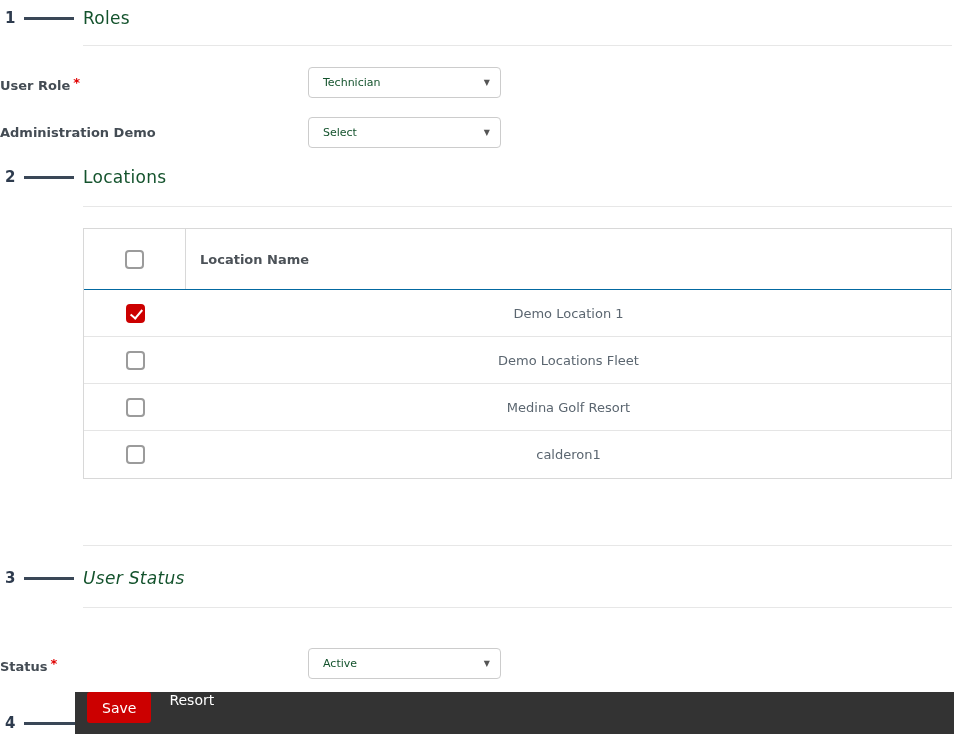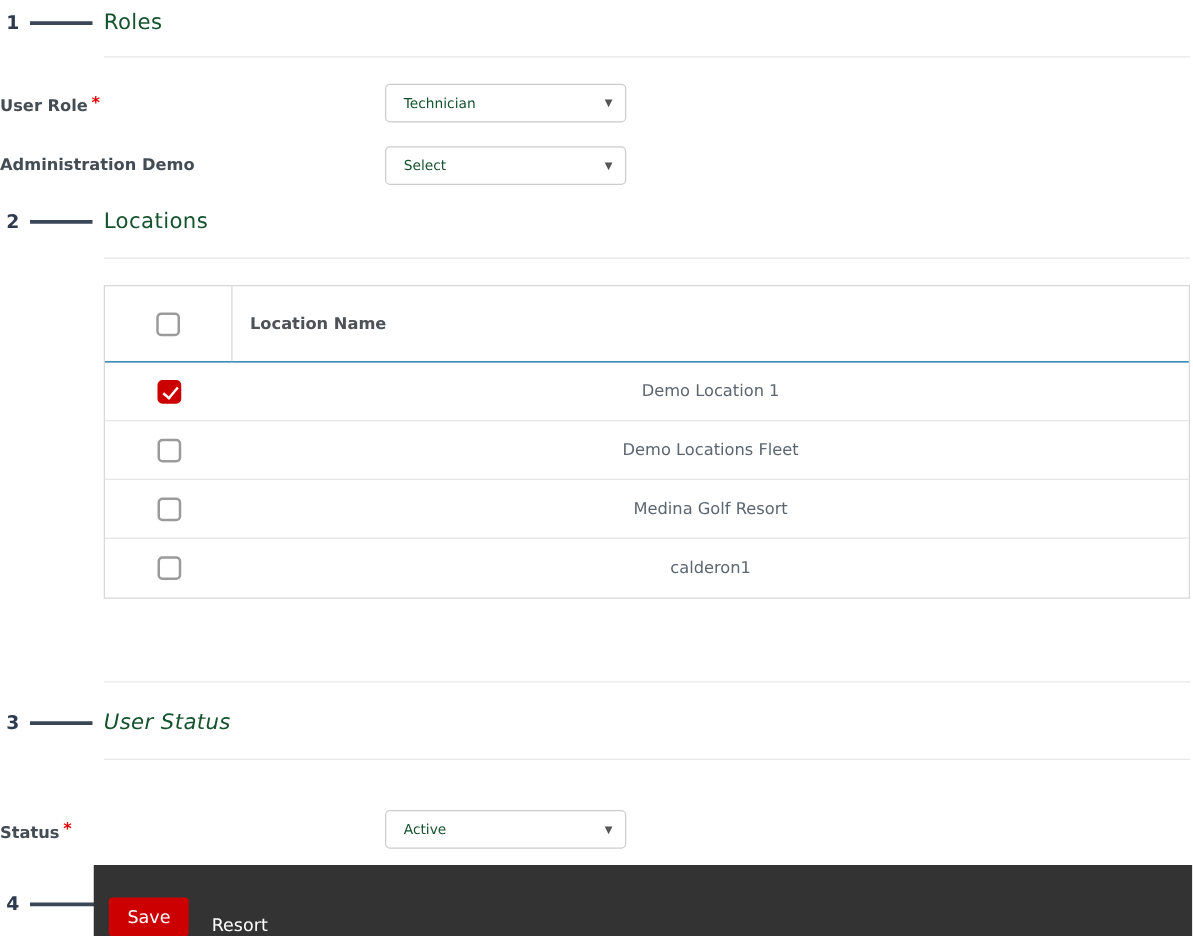--- a/index.html
+++ b/index.html
@@ -55,22 +55,22 @@
 
   
   .cbx { width:19px; height:19px; border:2px solid #9b9b9b; border-radius:4px;
     background:#fff; position:relative; cursor:pointer; }
   .cbx.checked { background:#cc0000; border-color:#cc0000; }
   .cbx.checked::after { content:""; position:absolute; left:5px; top:1px;
     width:5px; height:10px; border-right:2.5px solid #fff; border-bottom:2.5px solid #fff;
     transform:rotate(40deg); }
 
   
-  .footer-bar { position:absolute; left:75px; right:0; top:692px; height:57px;
-    background:#333333; display:flex; align-items:flex-end; padding-left:12px; }
+  .footer-bar { position:absolute; left:75px; right:0; top:692px; height:42px;
+    background:#333333; display:flex; align-items:flex-start; padding-left:12px; }
   .save-btn { background:#cc0000; color:#ffffff; border:none; border-radius:3px;
     height:31px; padding:0 15px; font-size:14px;
     font-family:"DejaVu Sans","Liberation Sans",sans-serif; cursor:pointer; }
   .cancel-link { color:#ffffff; font-size:14px; margin-left:18px; cursor:pointer; }
 </style>
 </head>
 <body>
 
 <div class="page">
 

